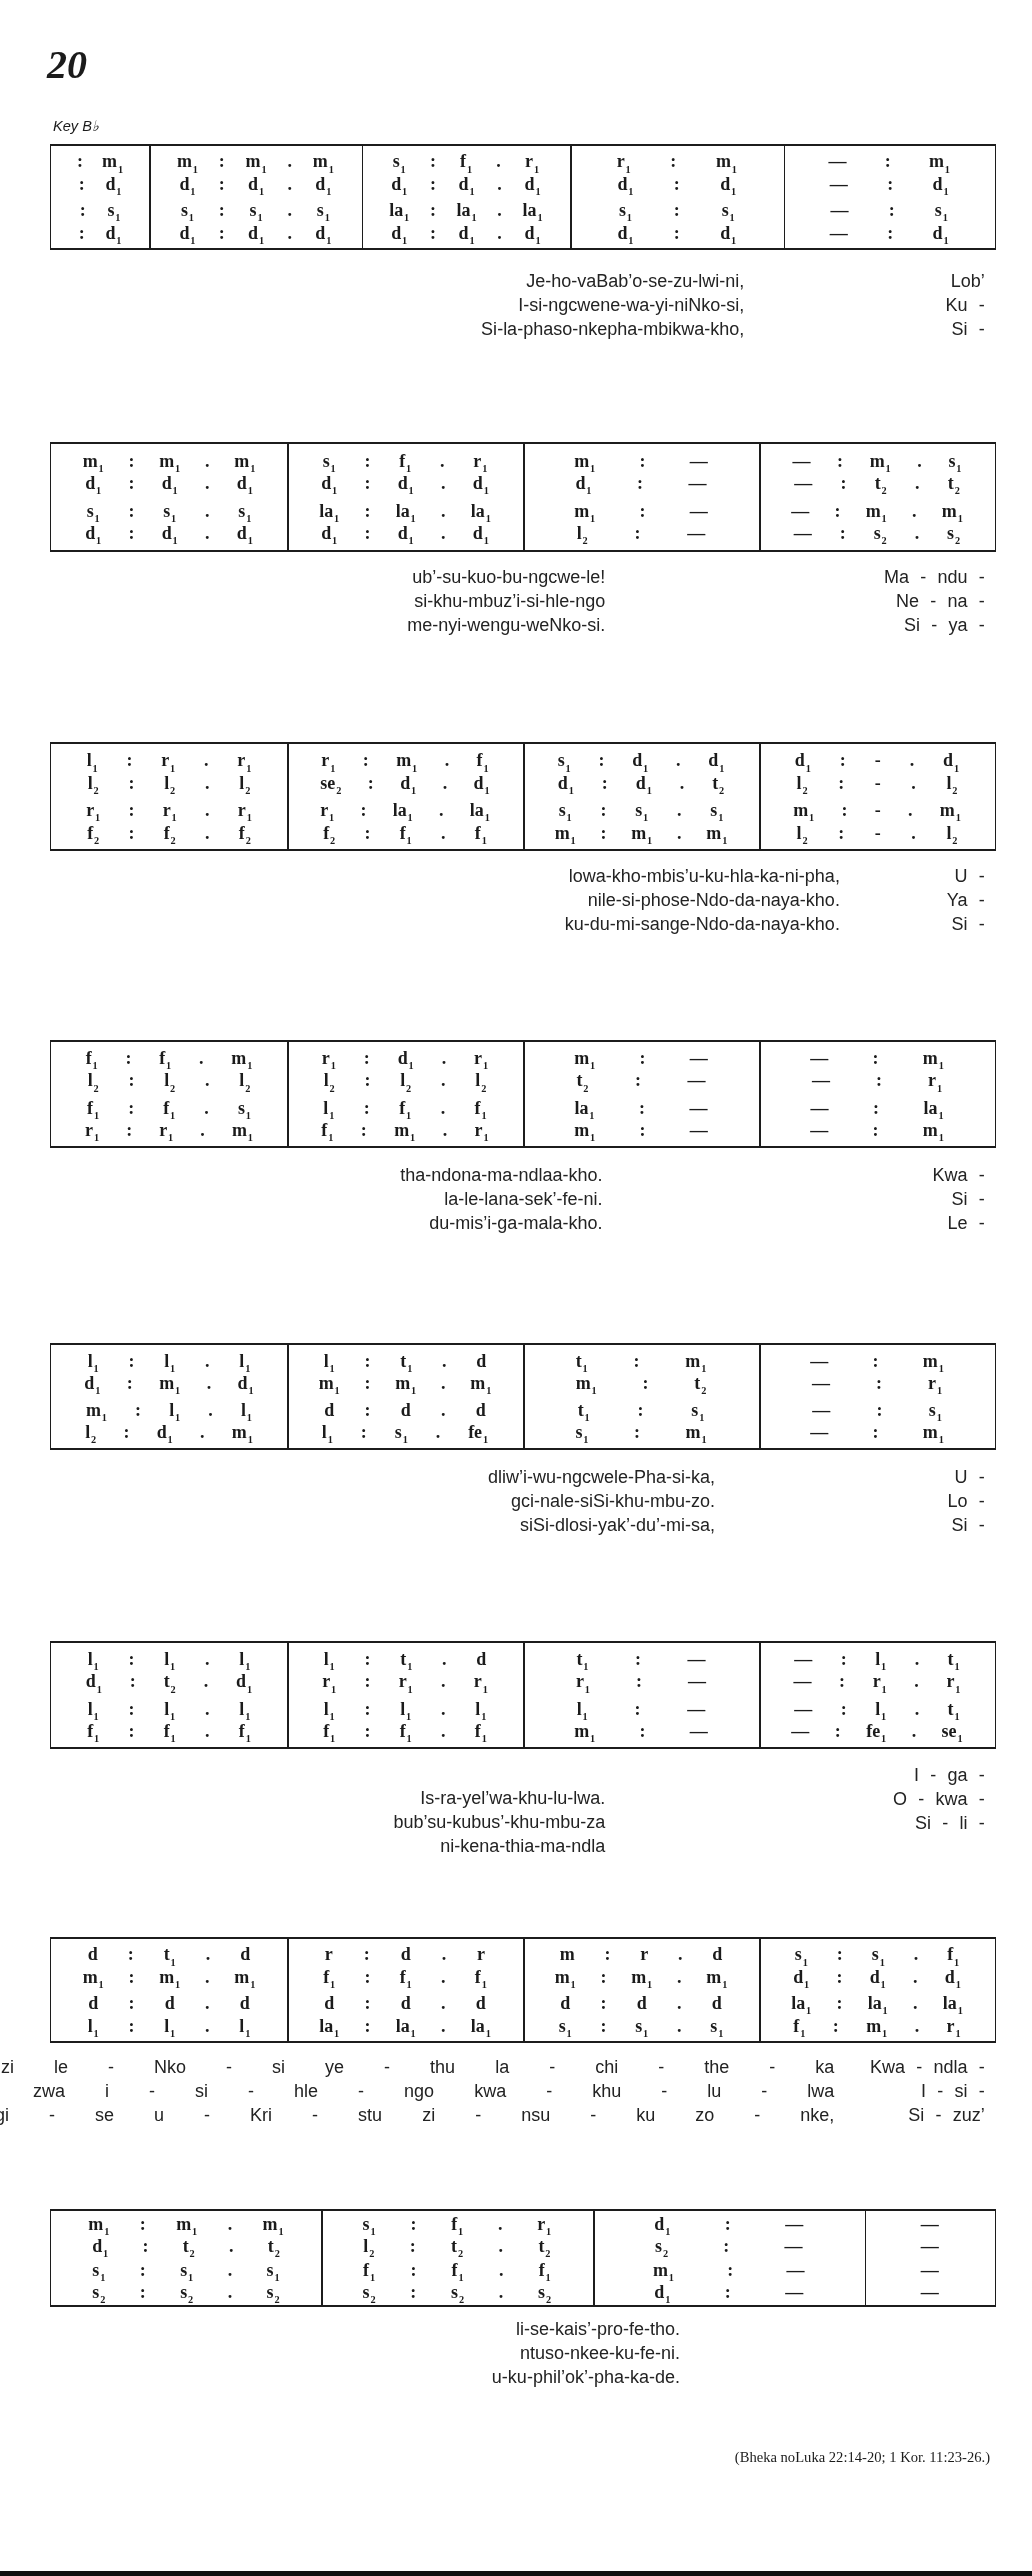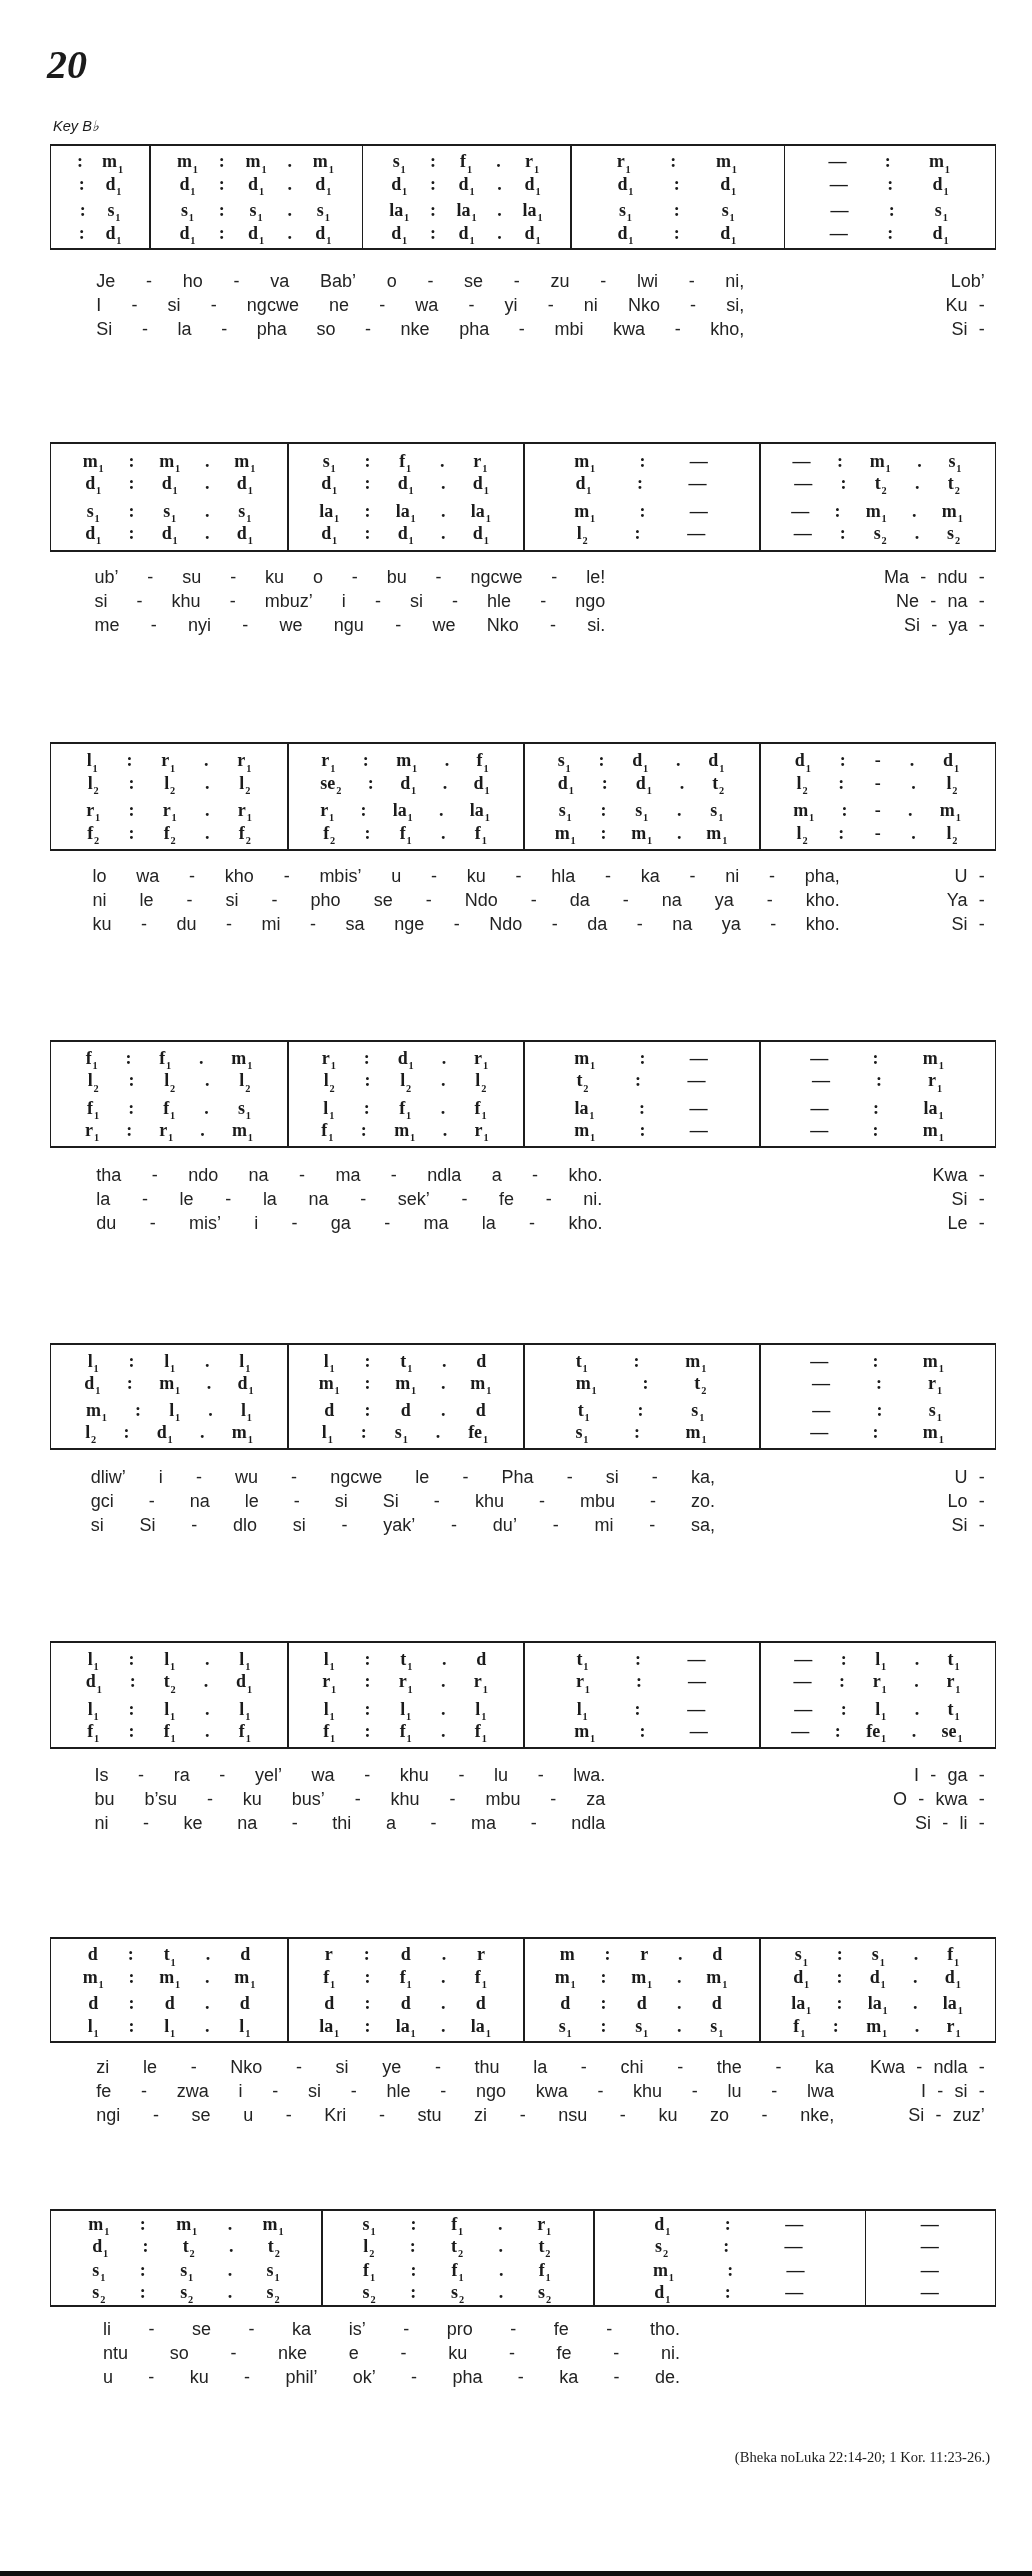--- a/index.html
+++ b/index.html
@@ -30,26 +30,26 @@
   .tok{font-family:"Liberation Serif",serif;font-weight:bold;font-size:18px;line-height:1;
     white-space:nowrap;}
   .tok .sub{font-size:10.3px;position:relative;top:5.2px;margin-left:0.9px;}
   .bar{position:absolute;top:0;bottom:0;width:1.7px;background:#1c1c1c;}
   
   .lyrblock{position:absolute;left:50px;width:946px;
     font-family:"Liberation Sans",sans-serif;font-size:18px;color:#232323;}
   .lyr1{top:271px;} .lyr2{top:567px;} .lyr3{top:866px;} .lyr4{top:1165px;}
   .lyr5{top:1467px;} .lyr6{top:1765px;} .lyr7{top:2057px;} .lyr8{top:2319px;}
   .lyricline{position:relative;height:24px;}
-  .lmain{position:absolute;top:0;display:flex;justify-content:space-between;}
+  .lmain{position:absolute;top:0;display:flex;justify-content:flex-end;}
   .lright{position:absolute;top:0;right:1.2%;display:flex;gap:11.2px;}
   .sysl1 .lmain{left:4.9%;width:68.5%;} .sysl2 .lmain{left:4.7%;width:54%;}
   .sysl3 .lmain{left:4.5%;width:79%;}  .sysl4 .lmain{left:4.9%;width:53.5%;}
-  .sysl5 .lmain{left:4.3%;width:66%;}  .sysl6 .lmain{left:4.7%;width:54%;}
-  .sysl7 .lmain{left:4.9%;width:78%;}  .sysl8 .lmain{left:5.6%;width:61%;}
+  .sysl5 .lmain{left:4.3%;width:66%;}  .sysl6 .lmain{left:4.7%;width:54%;margin-top:23px;}
+  .sysl7 .lmain{left:4.9%;width:78%;gap:40px;}  .sysl8 .lmain{left:5.6%;width:61%;}
   .syll{white-space:nowrap;}
   
   .footnote{position:absolute;right:43px;top:2449px;
     font-family:"Liberation Serif",serif;font-size:14.6px;}
   .bottom-bar{position:absolute;left:0;right:0;bottom:0;height:5.2px;background:#101010;}
 </style>
 </head>
 <body>
 
 <div class="page">

